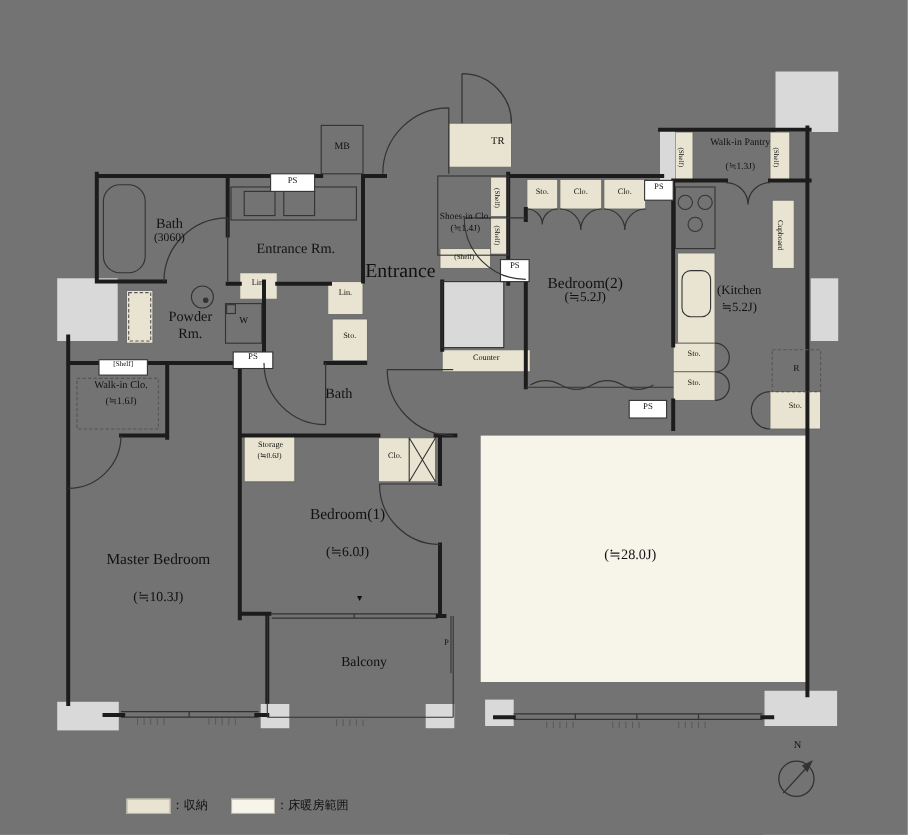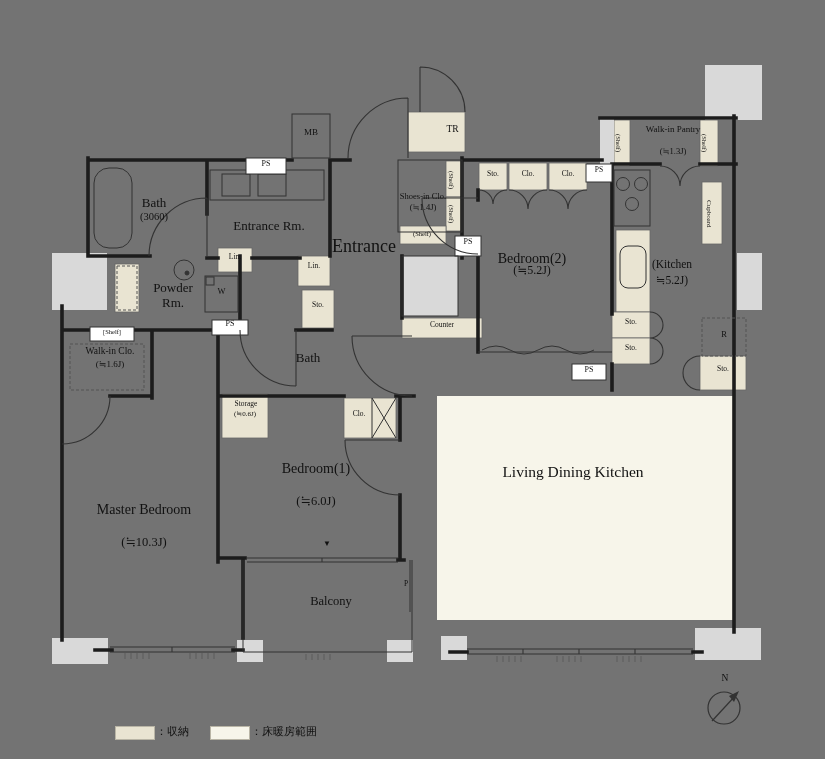--- a/index.html
+++ b/index.html
@@ -208,21 +208,21 @@
 <div class="lbl" style="left:222px;top:400px;width:48px;font-size:7.5px">Storage</div>
 <div class="lbl" style="left:222px;top:411px;width:46px;font-size:7px">(≒0.6J)</div>
 <div class="lbl" style="left:344px;top:410px;width:30px;font-size:7.5px">Clo.</div>
 
 <div class="lbl" style="left:68px;top:502px;width:152px;font-size:14px">Master Bedroom</div>
 <div class="lbl" style="left:68px;top:535px;width:152px;font-size:12.5px">(≒10.3J)</div>
 
 <div class="lbl" style="left:254px;top:461px;width:124px;font-size:14px">Bedroom(1)</div>
 <div class="lbl" style="left:254px;top:494px;width:124px;font-size:12.5px">(≒6.0J)</div>
 
-<div class="lbl" style="left:460px;top:463px;width:226px;font-size:15.5px">Living Dining Kitchen</div>
+<div class="lbl" style="left:460px;top:497px;width:226px;font-size:13px">(≒28.0J)</div>
 
 <div class="lbl" style="left:292px;top:594px;width:78px;font-size:12.5px">Balcony</div>
 <div class="lbl" style="left:399px;top:580px;width:14px;font-size:7.5px">P</div>
 <div class="lbl" style="left:317px;top:540px;width:20px;font-size:8px">▼</div>
 
 <div class="swatch" style="left:115px;top:726px;background:#e9e4d2"></div>
 <div class="lbl left" style="left:156px;top:726px;font-size:11px;font-family:'DejaVu Sans',sans-serif">：収納</div>
 <div class="swatch" style="left:210px;top:726px;background:#f7f5ea"></div>
 <div class="lbl left" style="left:251px;top:726px;font-size:11px;font-family:'DejaVu Sans',sans-serif">：床暖房範囲</div>
 

